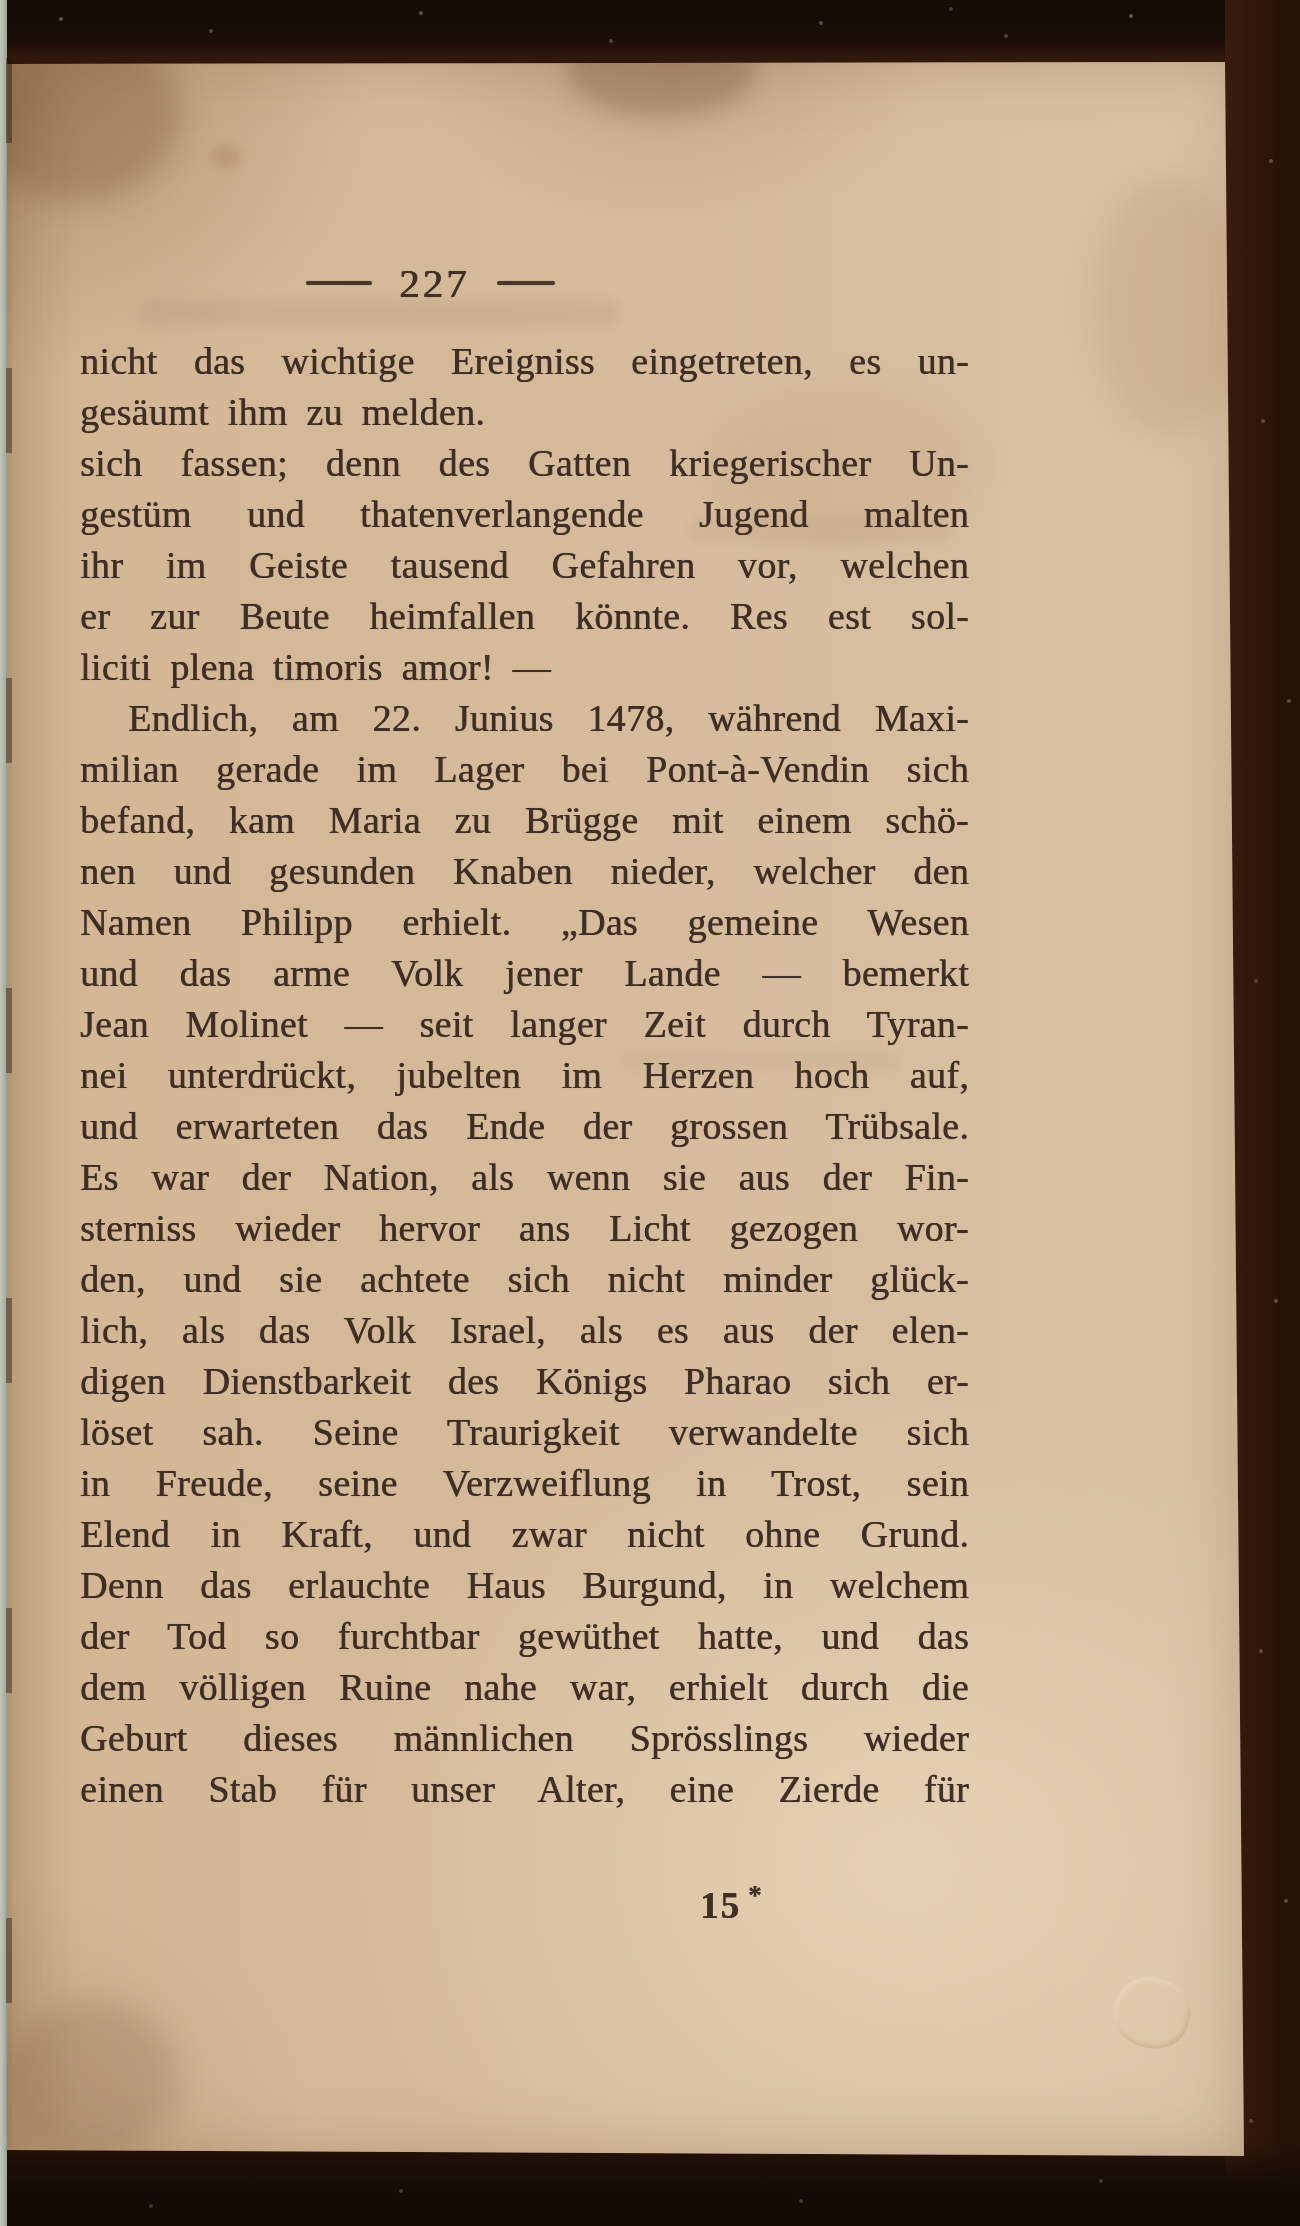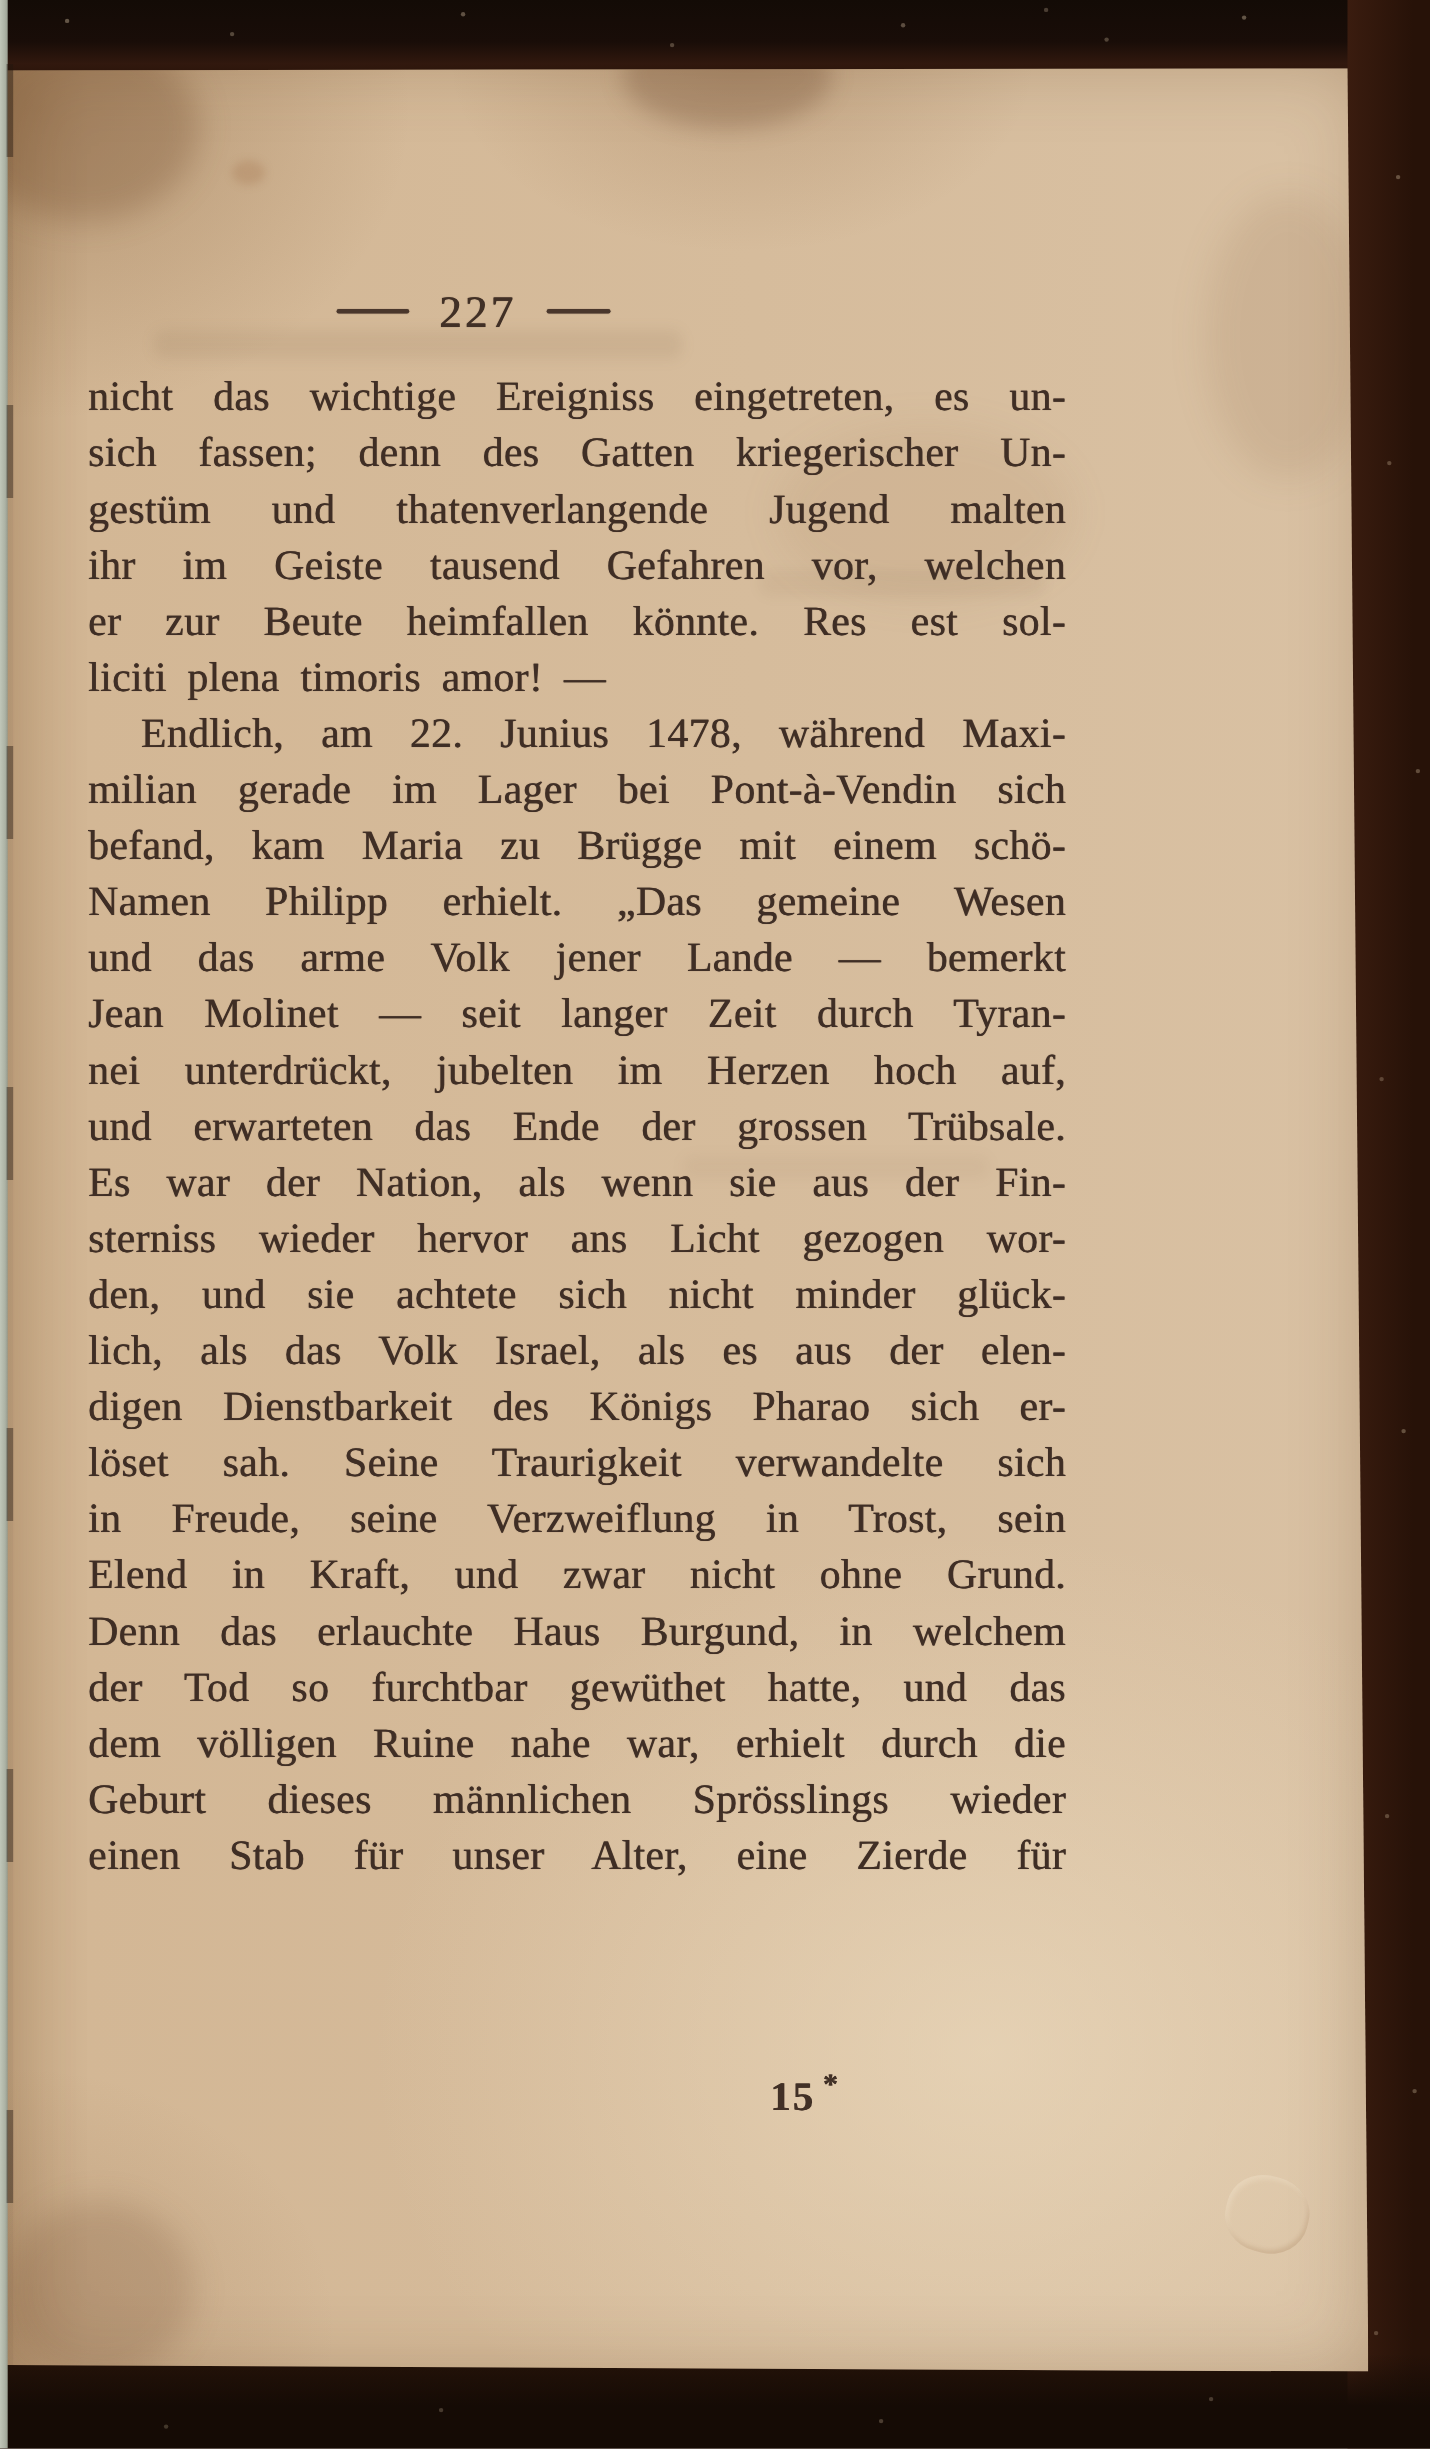--- a/index.html
+++ b/index.html
@@ -90,28 +90,30 @@
   <div class="ghost g3"></div>
 
   <div class="header">
     <span class="rule left"></span>
     <span class="pagenum">227</span>
     <span class="rule right"></span>
   </div>
 
   <div class="text" id="text-block">
       <div class="line j"><span>nicht das wichtige Ereigniss eingetreten, es un-</span></div>
+      <div class="line p"><span>gesäumt ihm zu melden.</span></div>
       <div class="line j"><span>sich fassen; denn des Gatten kriegerischer Un-</span></div>
       <div class="line j"><span>gestüm und thatenverlangende Jugend malten</span></div>
       <div class="line j"><span>ihr im Geiste tausend Gefahren vor, welchen</span></div>
       <div class="line j"><span>er zur Beute heimfallen könnte. Res est sol-</span></div>
       <div class="line p"><span>liciti plena timoris amor! —</span></div>
       <div class="line j ind"><span>Endlich, am 22. Junius 1478, während Maxi-</span></div>
       <div class="line j"><span>milian gerade im Lager bei Pont-à-Vendin sich</span></div>
       <div class="line j"><span>befand, kam Maria zu Brügge mit einem schö-</span></div>
+      <div class="line j"><span>nen und gesunden Knaben nieder, welcher den</span></div>
       <div class="line j"><span>Namen </span><span class="it">Philipp</span><span> erhielt. „Das gemeine Wesen</span></div>
       <div class="line j"><span>und das arme Volk jener Lande — bemerkt</span></div>
       <div class="line j"><span class="it">Jean Molinet</span><span> — seit langer Zeit durch Tyran-</span></div>
       <div class="line j"><span>nei unterdrückt, jubelten im Herzen hoch auf,</span></div>
       <div class="line j"><span>und erwarteten das Ende der grossen Trübsale.</span></div>
       <div class="line j"><span>Es war der Nation, als wenn sie aus der Fin-</span></div>
       <div class="line j"><span>sterniss wieder hervor ans Licht gezogen wor-</span></div>
       <div class="line j"><span>den, und sie achtete sich nicht minder glück-</span></div>
       <div class="line j"><span>lich, als das Volk Israel, als es aus der elen-</span></div>
       <div class="line j"><span>digen Dienstbarkeit des Königs Pharao sich er-</span></div>

